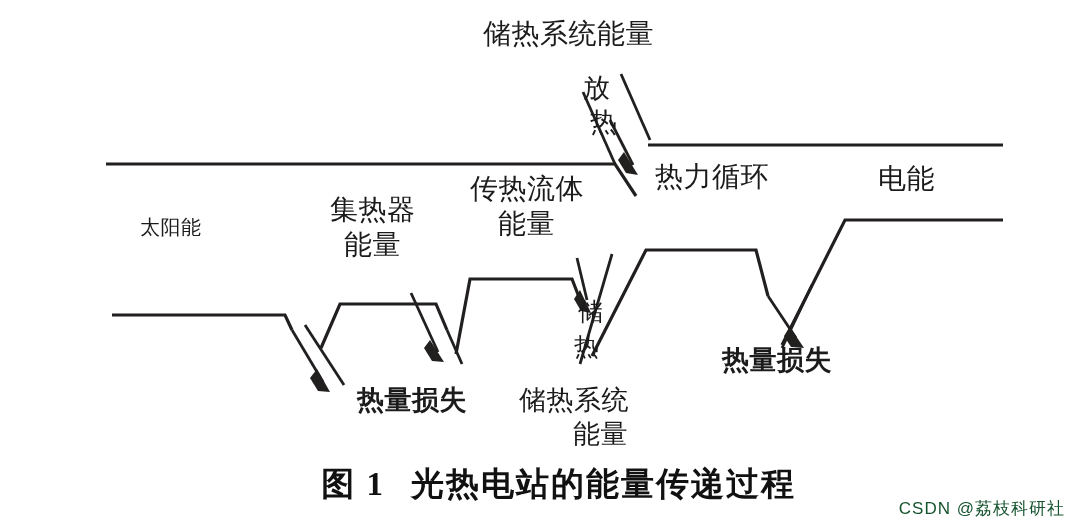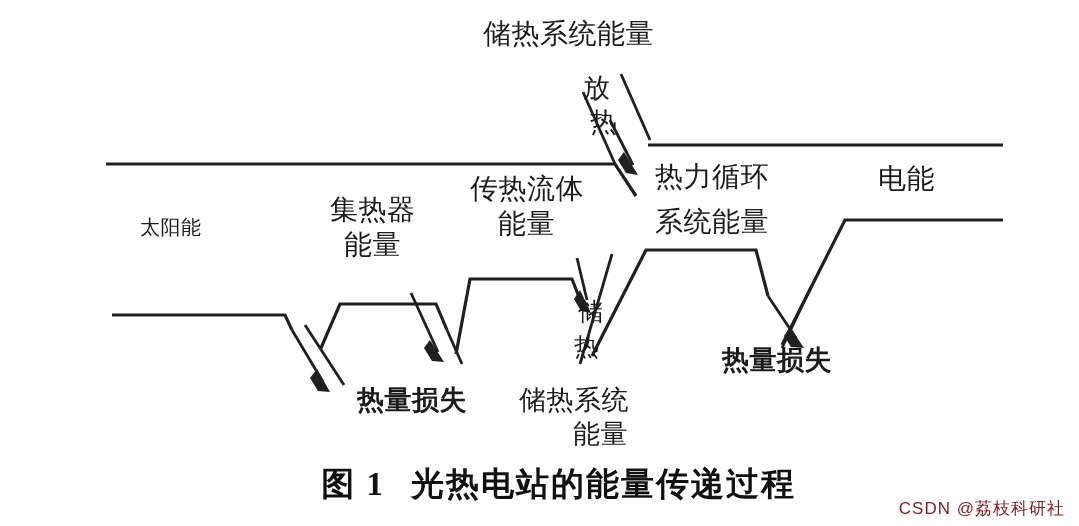--- a/index.html
+++ b/index.html
@@ -74,21 +74,21 @@
     font-family: "Liberation Serif", "DejaVu Serif", serif;
     padding-left: 19px;
   }
   #caption .cap-num { margin-right: 26px; }
 
   #watermark {
     position: absolute;
     right: 14px;
     bottom: 6px;
     font-size: 17px;
-    color: #7f1d1d;
+    color: #14532d;
     font-family: "Liberation Sans", sans-serif;
     letter-spacing: 1px;
     user-select: none;
   }
 </style>
 </head>
 <body>
 
 <div id="figure-root">
 
@@ -143,21 +143,20 @@
 
   <div class="lbl lbl-big" style="left:140px; top:216px;">太阳能</div>
 
   <div class="lbl lbl-mid lbl-center" style="left:330px; top:193px;">集热器</div>
   <div class="lbl lbl-mid lbl-center" style="left:344px; top:228px;">能量</div>
 
   <div class="lbl lbl-mid lbl-center" style="left:470px; top:172px;">传热流体</div>
   <div class="lbl lbl-mid lbl-center" style="left:498px; top:207px;">能量</div>
 
   <div class="lbl lbl-mid lbl-center" style="left:655px; top:160px;">热力循环</div>
-  <div class="lbl lbl-mid lbl-center" style="left:655px; top:205px;">系统能量</div>
 
   <div class="lbl lbl-mid" style="left:878px; top:162px;">电能</div>
 
   <div class="lbl lbl-mid" style="left:483px; top:17px;text-align:center;">储热系统能量</div>
 
   <div class="lbl lbl-small" style="left:583px; top:73px;">放</div>
   <div class="lbl lbl-small" style="left:590px; top:107px;">热</div>
 
   <div class="lbl lbl-tiny" style="left:578px; top:297px;">储</div>
   <div class="lbl lbl-tiny" style="left:574px; top:332px;">热</div>

